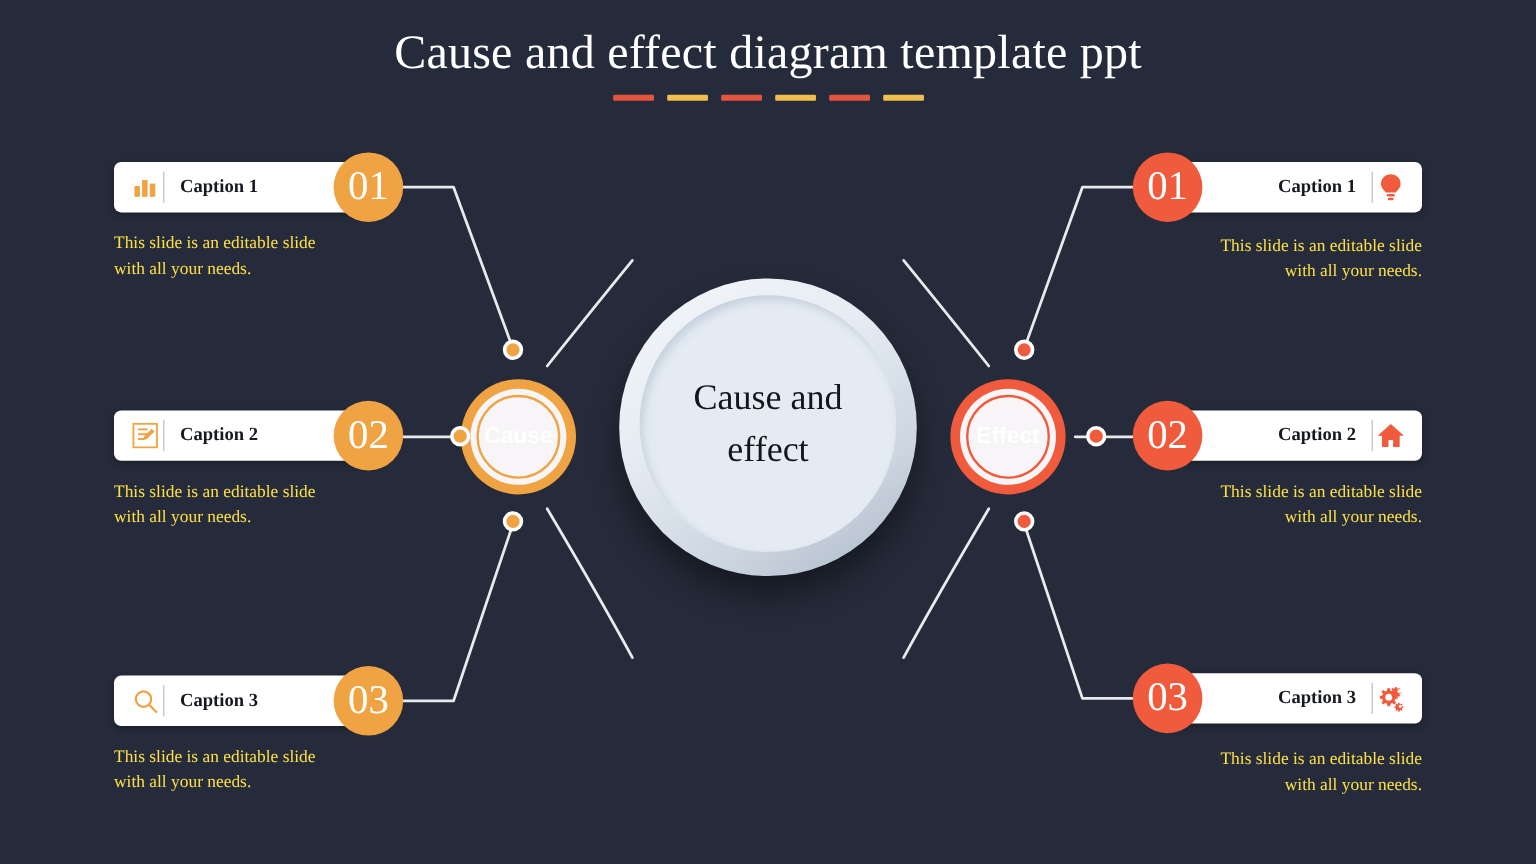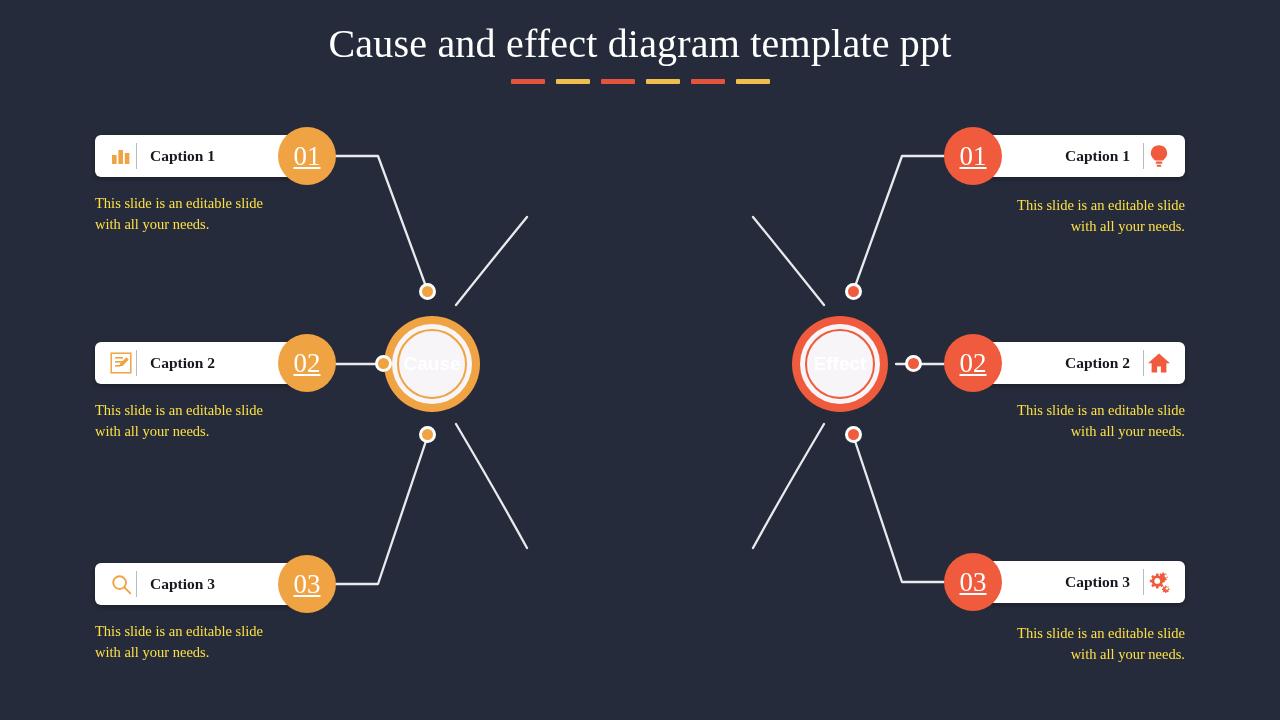--- a/index.html
+++ b/index.html
@@ -71,23 +71,22 @@
   
   .hub-dot {
     position:absolute; width:17px; height:17px; border-radius:50%;
     border:3px solid #ffffff;
   }
 
   
   .num {
     position:absolute; width:58px; height:58px; border-radius:50%;
     display:flex; align-items:center; justify-content:center;
-    font-size:27px; color:#ffffff;
-    font-family:"Liberation Serif","DejaVu Serif",serif;
-    text-decoration:underline;
+    font-size:34px; color:#ffffff;
+    font-family:"Liberation Serif","DejaVu Serif",serif;
   }
 
   
   .card {
     position:absolute; height:42px; background:#ffffff;
     border-radius:6px; display:flex; align-items:center;
     box-shadow:0 2px 5px rgba(0,0,0,0.28);
   }
   .card .cap-text {
     font-size:15.5px; font-weight:bold; color:#16191f;
@@ -142,20 +141,26 @@
 
       <path d="M944 582 L902 582 L853 435"></path>
 
       <path d="M456 305 Q500 250 527 217"></path>
       <path d="M456 424 Q498 495 527 548"></path>
       <path d="M824 305 Q780 250 753 217"></path>
       <path d="M824 424 Q782 495 753 548"></path>
     </g>
   </svg>
 
+  <div id="center-outer">
+    <div id="center-inner">
+      <div id="center-label">Cause and
+effect</div>
+    </div>
+  </div>
 
   <div class="hub" id="hub-cause">
     <div class="ring-outer" style="background:#f0a343"></div>
     <div class="ring-white"></div>
     <div class="ring-thin" style="border-color:#f0a343"></div>
     <div class="hub-text">Cause</div>
   </div>
   <div class="hub-dot" style="left:419px;top:283px;background:#f0a343"></div>
   <div class="hub-dot" style="left:375px;top:355px;background:#f0a343"></div>
   <div class="hub-dot" style="left:419px;top:426px;background:#f0a343"></div>

